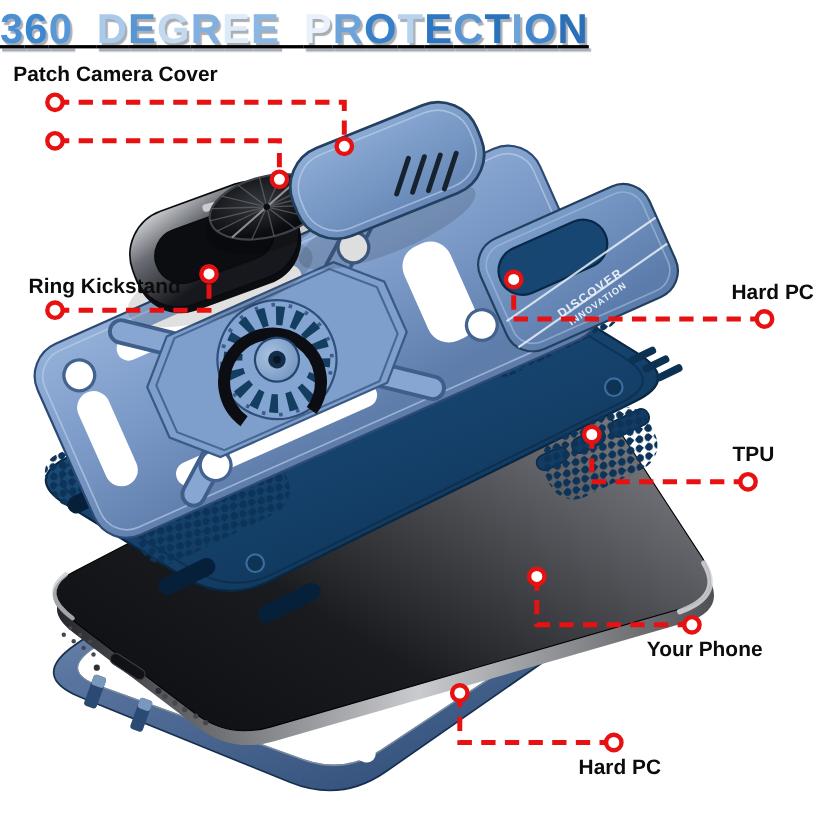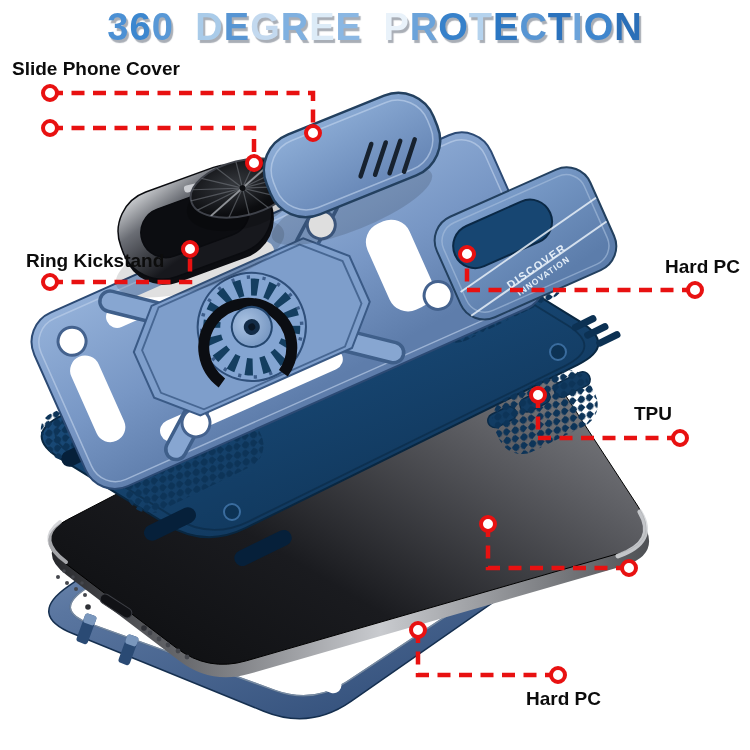--- a/index.html
+++ b/index.html
@@ -1,20 +1,20 @@
 <!DOCTYPE html>
 <html><head>
 <meta charset="utf-8">
 <style>
   html,body{margin:0;padding:0;background:#fff;}
   #stage{position:relative;width:750px;height:750px;background:#fff;overflow:hidden;
          font-family:"Liberation Sans",sans-serif;}
-  #title{position:absolute;top:6px;left:0;width:100%;text-align:center;
+  #title{position:absolute;top:6px;left:0;width:100%;text-align:left;
          font-size:38px;font-weight:bold;letter-spacing:1px;word-spacing:10px;
-         white-space:nowrap;}
+         white-space:nowrap;text-decoration:underline;}
   #title span{text-shadow:2px 3px 1px #a9aeb6;}
   .callout-label{position:absolute;font-size:19px;font-weight:bold;color:#0c0c0c;
                  white-space:nowrap;}
   svg{position:absolute;left:0;top:0;}
 </style>
 </head>
 <body>
 
 <div id="stage">
 
@@ -287,19 +287,20 @@
         <circle cx="467" cy="254" r="7"></circle>
       <circle cx="680" cy="438" r="7"></circle>
         <circle cx="538" cy="395" r="7"></circle>
       <circle cx="629" cy="568" r="7"></circle>
         <circle cx="488" cy="524" r="7"></circle>
       <circle cx="418" cy="630" r="7"></circle>
         <circle cx="558" cy="675" r="7"></circle>
     </g>
   </svg>
 
-  <div class="callout-label" style="left:12px;top:58px">Slide Phone Cover</div>
+  <div class="callout-label" style="left:12px;top:58px">Patch Camera Cover</div>
   <div class="callout-label" style="left:26px;top:250px">Ring Kickstand</div>
   <div class="callout-label" style="left:665px;top:256px">Hard PC</div>
-  <div class="callout-label" style="left:634px;top:403px">TPU</div>
+  <div class="callout-label" style="left:666px;top:403px">TPU</div>
+  <div class="callout-label" style="left:588px;top:580px">Your Phone</div>
   <div class="callout-label" style="left:526px;top:688px">Hard PC</div>
 
 </div>
 
 </body></html>

